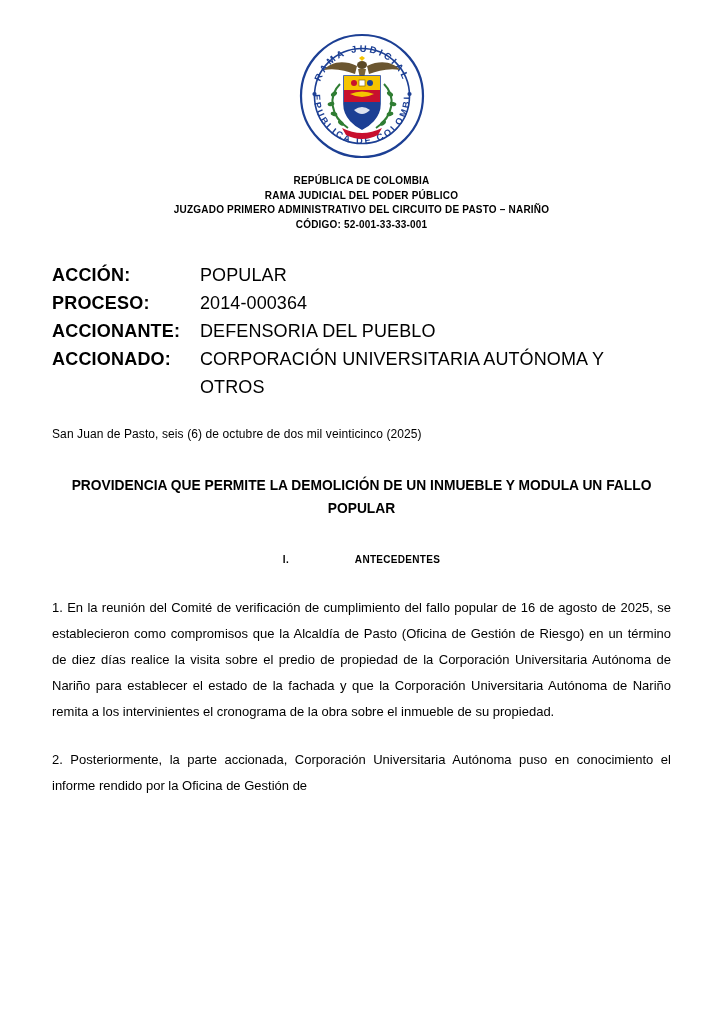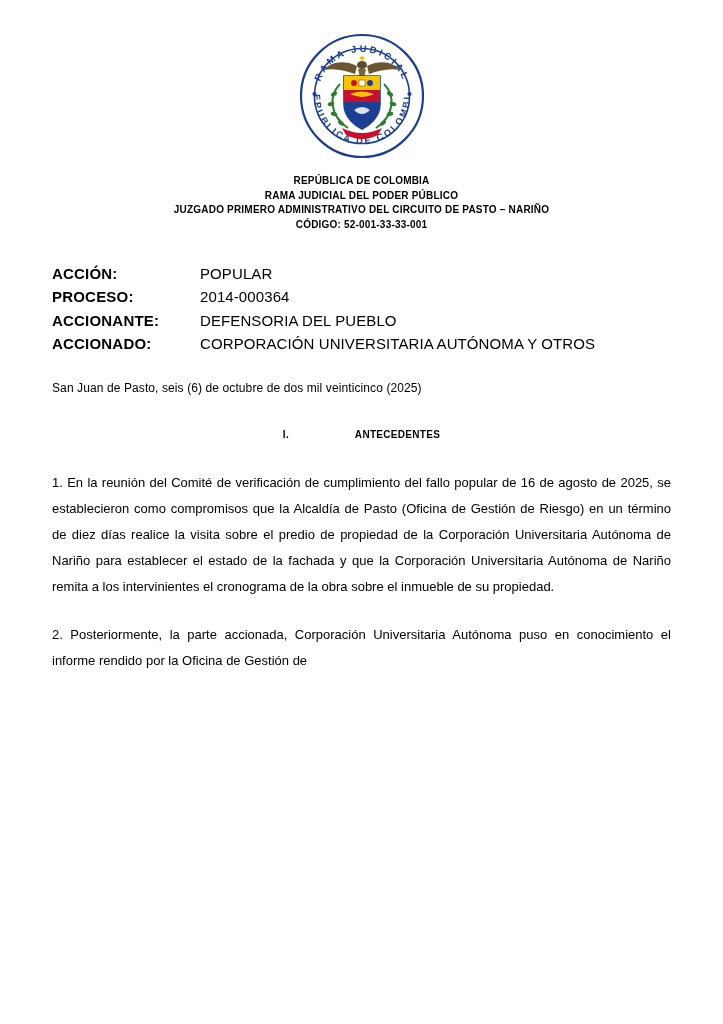--- a/index.html
+++ b/index.html
@@ -42,21 +42,21 @@
     font-weight: bold;
     font-size: 10px;
     line-height: 1.45;
     letter-spacing: 0.2px;
   }
   .heading div { white-space: nowrap; }
 
   
   .parties {
     margin-top: 30px;
-    font-size: 15px;
+    font-size: 18px;
     line-height: 1.55;
   }
   .party-row {
     display: flex;
   }
   .party-label {
     font-weight: bold;
     width: 148px;
     flex: 0 0 148px;
     letter-spacing: 0.2px;
@@ -204,20 +204,21 @@
       <div class="party-value">DEFENSORIA DEL PUEBLO</div>
     </div>
     <div class="party-row">
       <div class="party-label">ACCIONADO:</div>
       <div class="party-value">CORPORACIÓN UNIVERSITARIA AUTÓNOMA Y OTROS</div>
     </div>
   </div>
 
   <div class="placedate">San Juan de Pasto, seis (6) de octubre de dos mil veinticinco (2025)</div>
 
+  <div class="doc-title">PROVIDENCIA QUE PERMITE LA DEMOLICIÓN DE UN INMUEBLE Y MODULA UN FALLO POPULAR</div>
 
   <div class="section-heading">
     <span class="num">I.</span><span>ANTECEDENTES</span>
   </div>
 
   <div class="body-text">
     <p>1. En la reunión del Comité de verificación de cumplimiento del fallo popular de 16 de agosto de 2025, se establecieron como compromisos que la Alcaldía de Pasto (Oficina de Gestión de Riesgo) en un término de diez días realice la visita sobre el predio de propiedad de la Corporación Universitaria Autónoma de Nariño para establecer el estado de la fachada y que la Corporación Universitaria Autónoma de Nariño remita a los intervinientes el cronograma de la obra sobre el inmueble de su propiedad.</p>
     <p>2. Posteriormente, la parte accionada, Corporación Universitaria Autónoma puso en conocimiento el informe rendido por la Oficina de Gestión de</p>
   </div>
 

